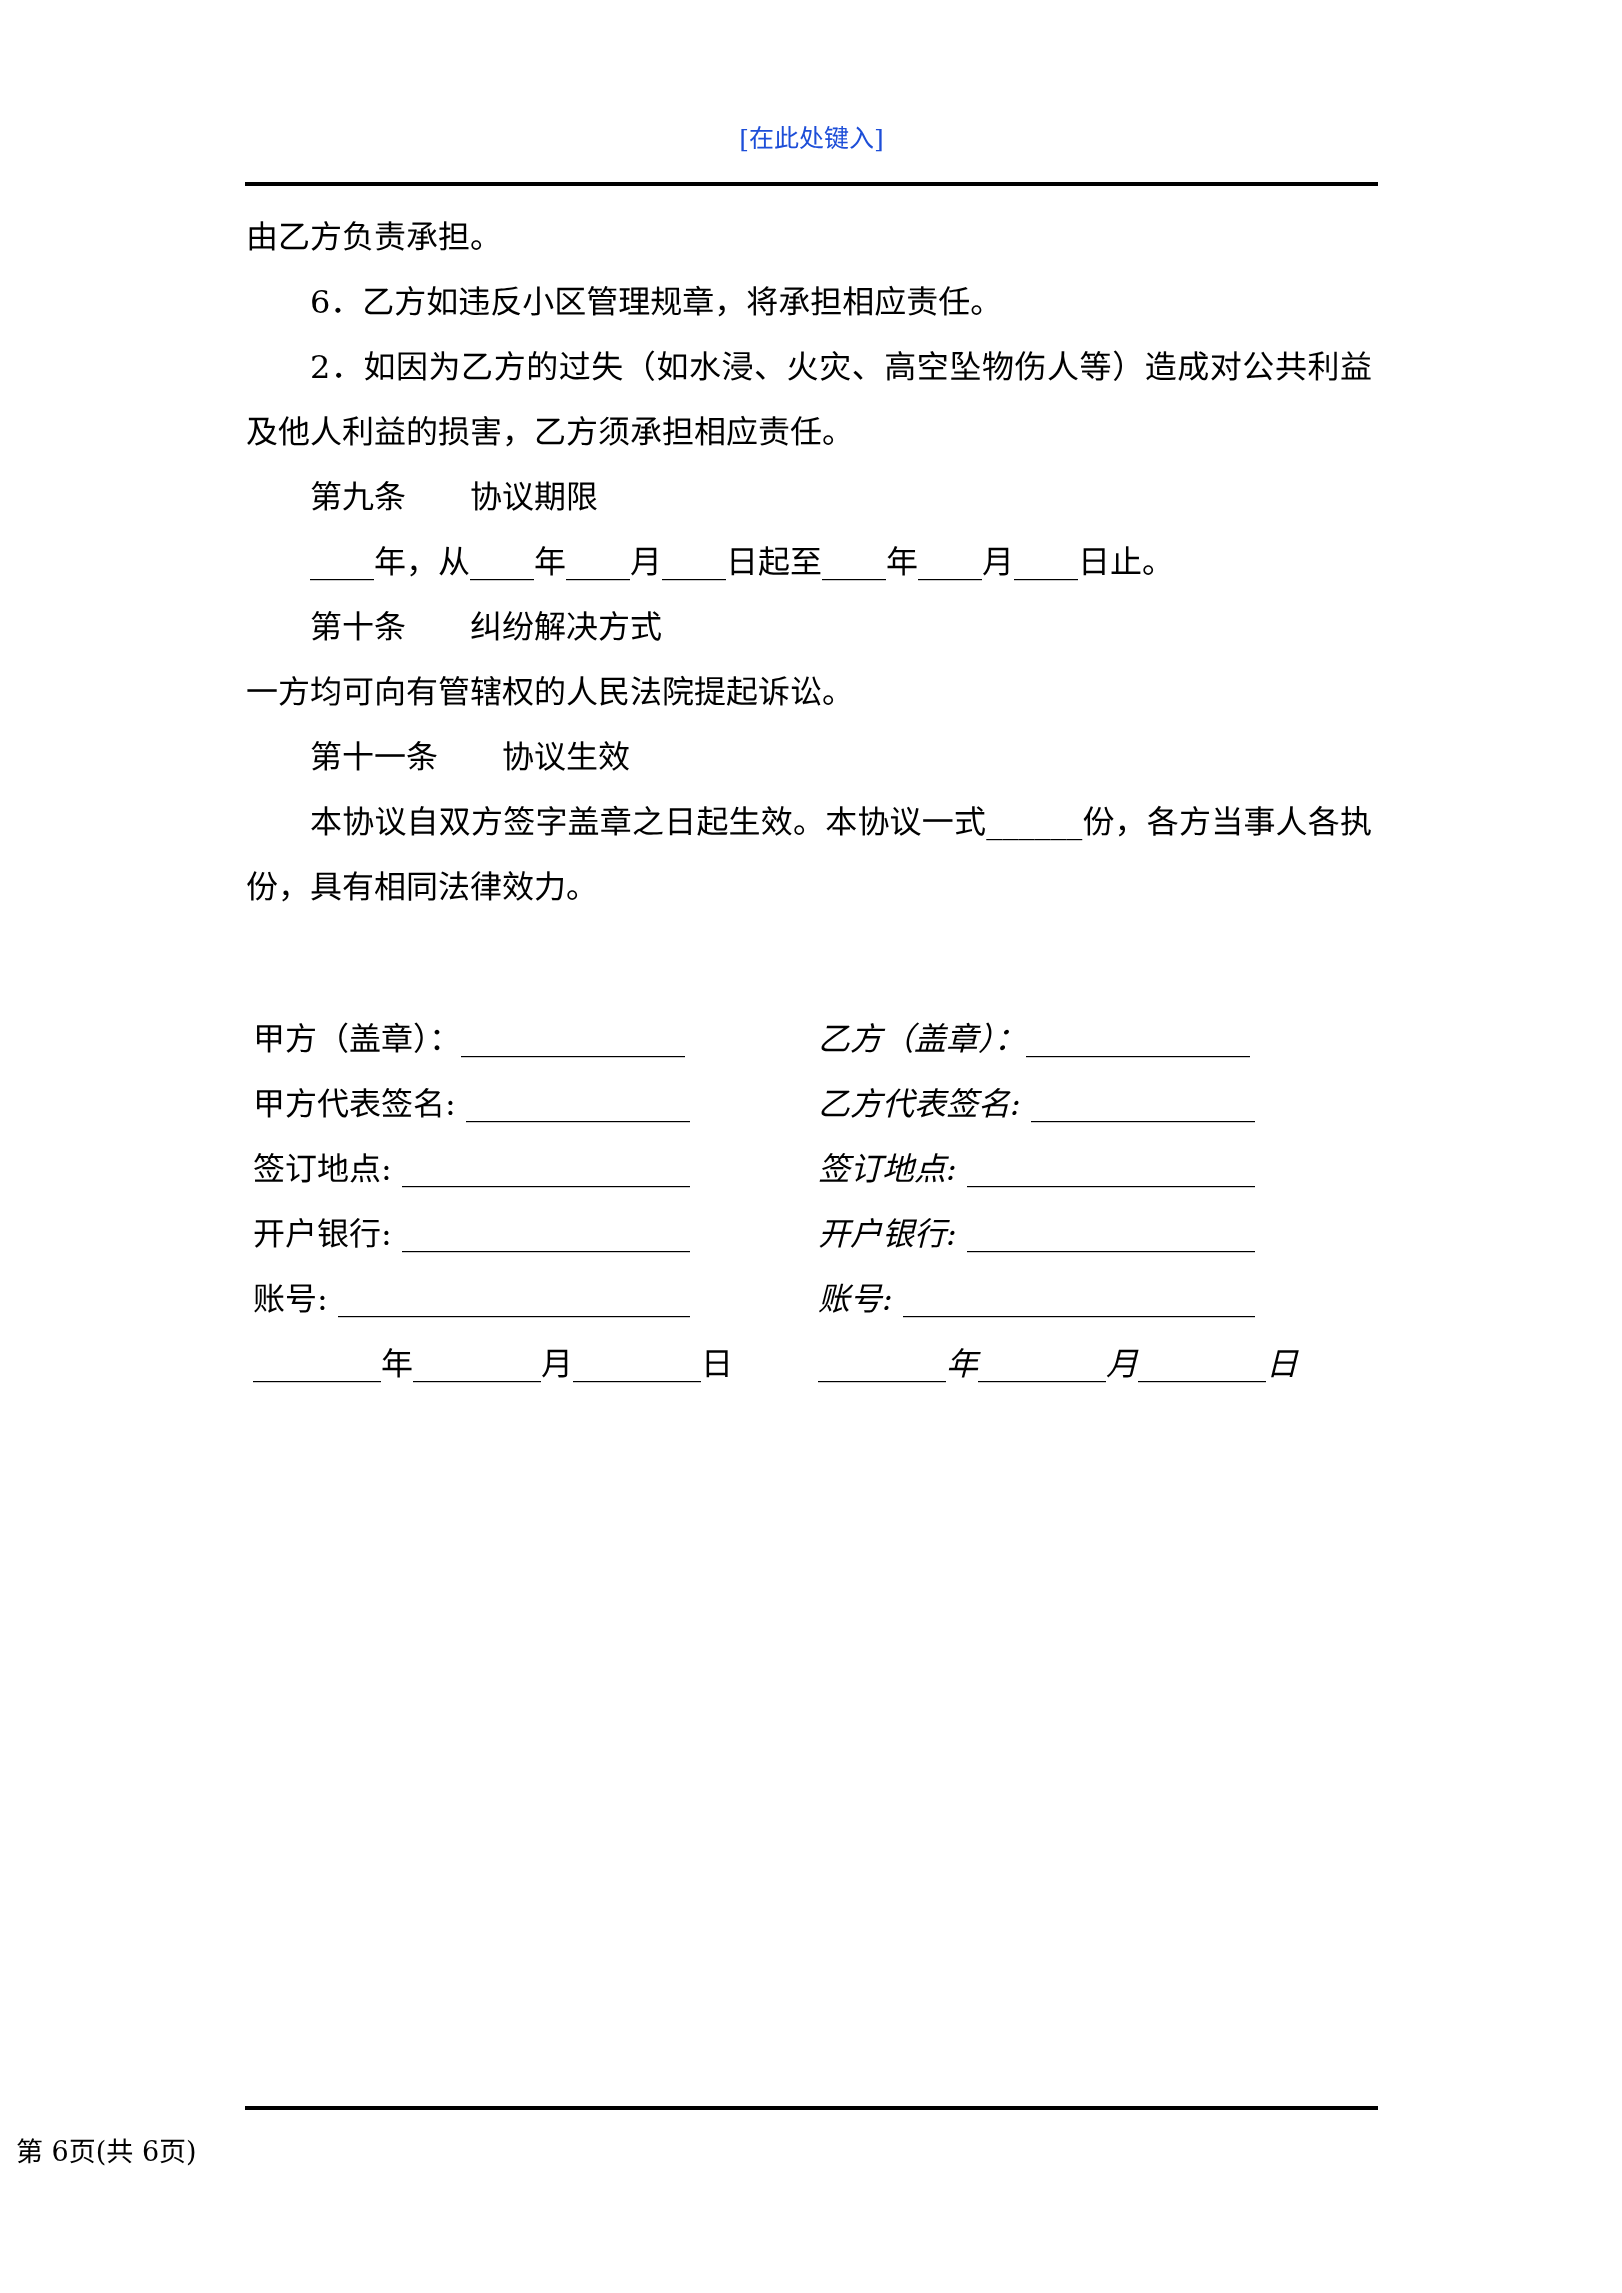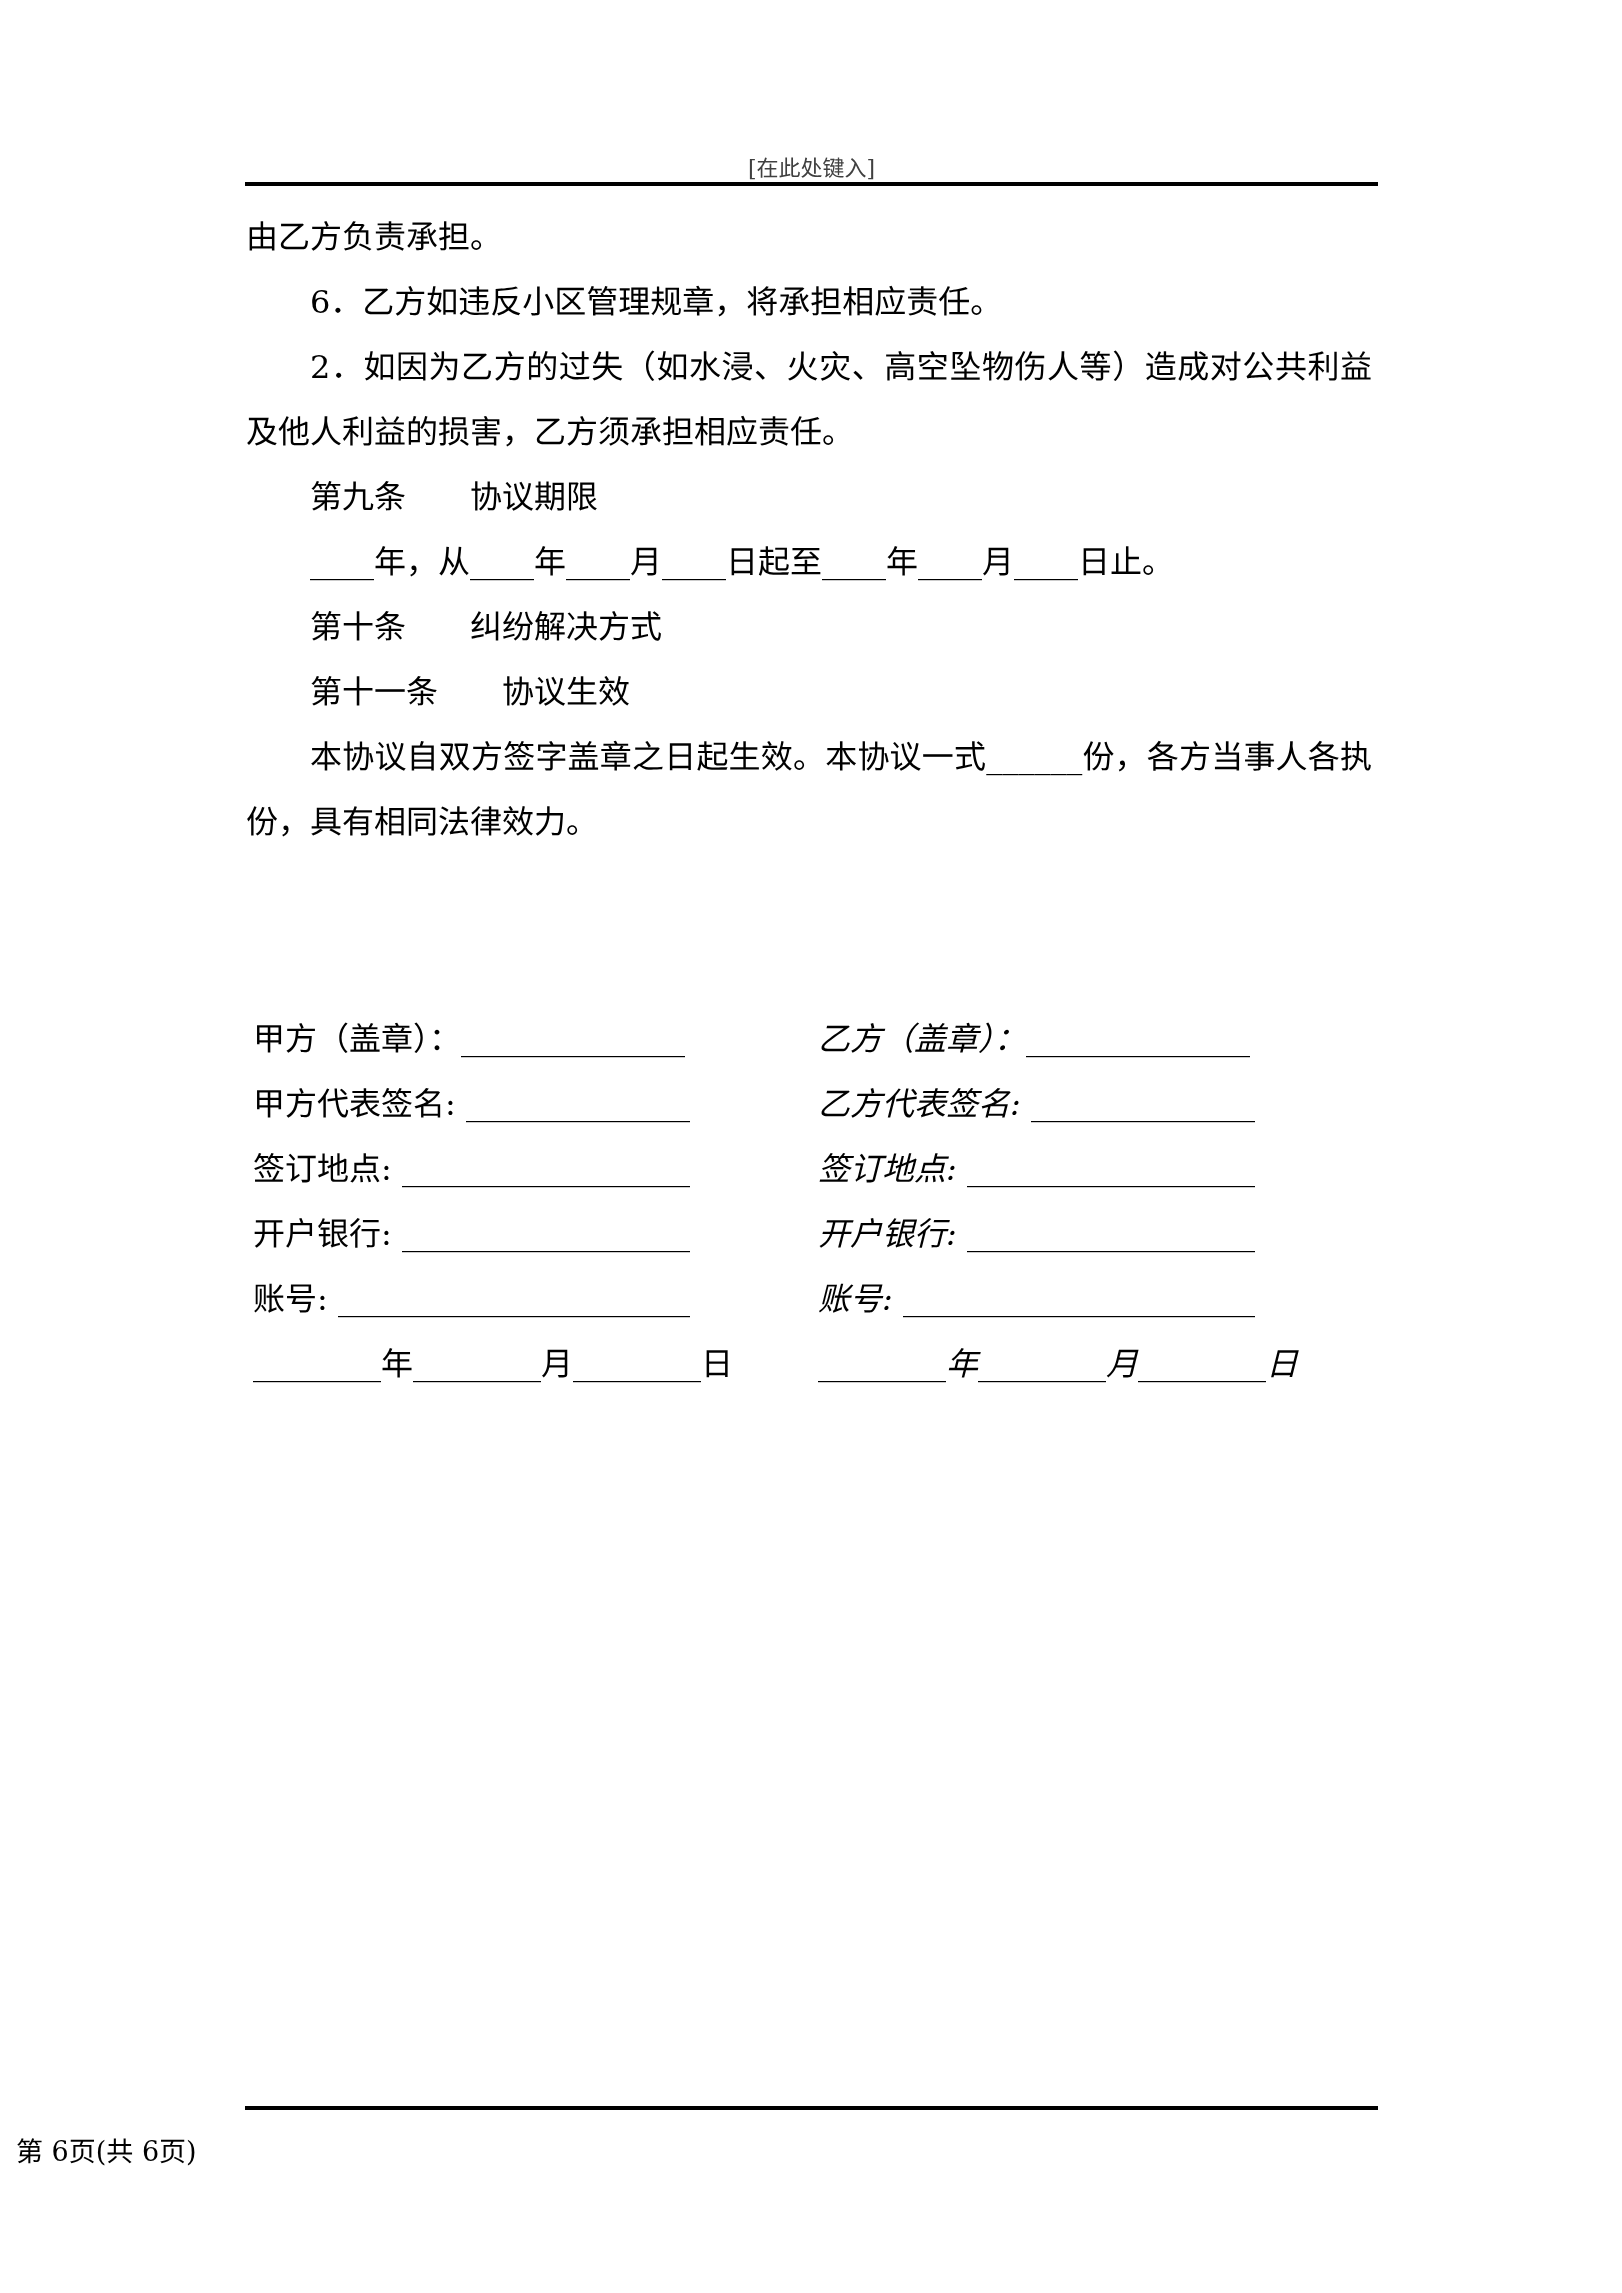--- a/index.html
+++ b/index.html
@@ -7,21 +7,21 @@
     position:relative;
     width:1623px; height:2294px;
     background:#ffffff;
     color:#000000;
     font-family:"DejaVu Serif","Liberation Serif",serif;
     overflow:hidden;
   }
   
   .hdr-text {
     position:absolute; top:118px; left:0; width:100%;
-    text-align:center; font-size:22px; color:#404040;margin-top:32px;
+    text-align:center; font-size:25px; color:#1d4ed8;
   }
   .hdr-rule {
     position:absolute; left:245px; top:182px;
     width:1133px; height:3.6px; background:#000000;
   }
   
   .doc-body {
     position:absolute; left:246px; top:205px; width:1126px;
     font-size:32px; line-height:65px;
   }
@@ -57,20 +57,21 @@
   <div class="hdr-rule"></div>
 
   <div class="doc-body">
     <div class="ln">由乙方负责承担。</div>
     <div class="ln ind">6．乙方如违反小区管理规章，将承担相应责任。</div>
     <div class="ln ind j">2．如因为乙方的过失（如水浸、火灾、高空坠物伤人等）造成对公共利益</div>
     <div class="ln">及他人利益的损害，乙方须承担相应责任。</div>
     <div class="ln ind">第九条　　协议期限</div>
     <div class="ln ind">____年，从____年____月____日起至____年____月____日止。</div>
     <div class="ln ind">第十条　　纠纷解决方式</div>
+    <div class="ln">一方均可向有管辖权的人民法院提起诉讼。</div>
     <div class="ln ind">第十一条　　协议生效</div>
     <div class="ln ind j">本协议自双方签字盖章之日起生效。本协议一式______份，各方当事人各执</div>
     <div class="ln">份，具有相同法律效力。</div>
   </div>
 
   <div class="sig">
     <div class="sig-row">
       <div class="sig-left">甲方（盖章）：______________</div>
       <div class="sig-right">乙方（盖章）：______________</div>
     </div>

